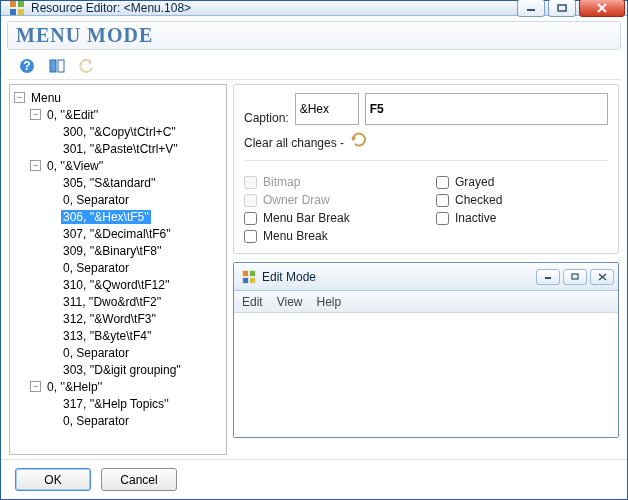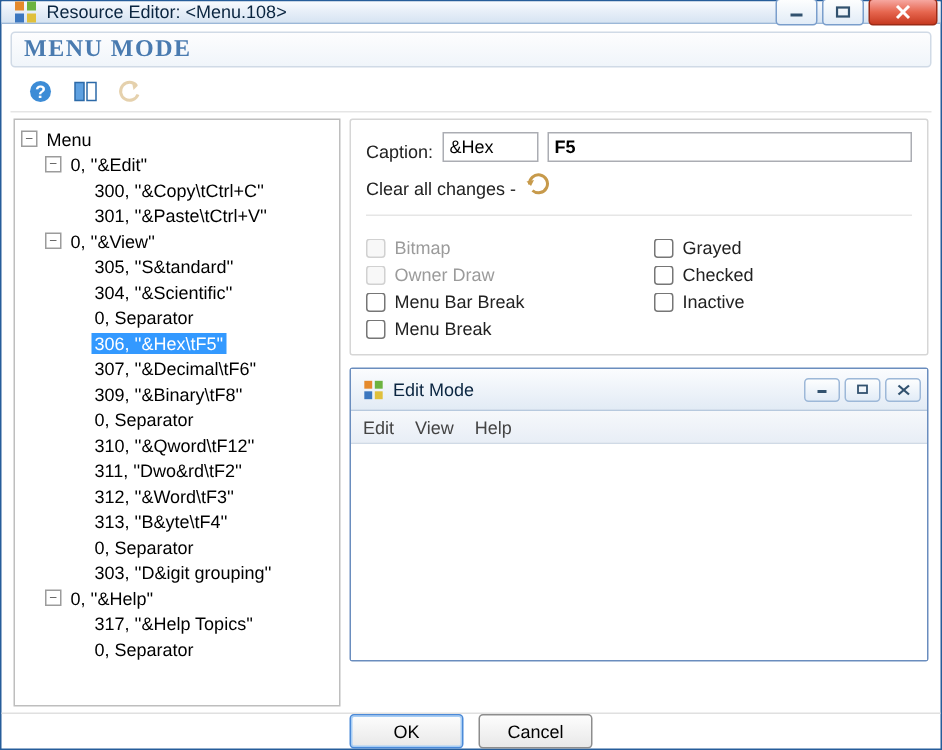--- a/index.html
+++ b/index.html
@@ -7,48 +7,48 @@
   .window { width:628px; height:500px; border:1px solid #265D9A; background:#fff; display:flex; flex-direction:column; }
   .titlebar { height:15px; background:linear-gradient(#F8FBFE,#E6EEF8,#D7E4F2); display:flex; align-items:center; padding:0 2px 0 8px; border-bottom:1px solid #9CB8D8;}
   .titlebar .logo { width:16px; height:16px; margin-right:6px; display:inline-block; }
   .titlebar .title { flex:1; color:#0A2540; }
   .winbtns { display:flex; gap:3px; }
   .winbtn { width:28px; height:18px; border:1px solid #7A9ECC; border-radius:3px; background:linear-gradient(#fdfefe,#e2ecf7); display:flex; align-items:center; justify-content:center;}
   .winbtn.close { width:46px; background:linear-gradient(#F6A7A0,#E6664F,#C73A21); border-color:#9B2B17;}
   .winbtn svg { stroke:#32526F; }
   .winbtn.close svg { stroke:#fff; }
   .bluestrip { background:linear-gradient(#FDFDFE,#F0F5FA); border:1px solid #D0DAE6; border-radius:3px; margin:5px 6px 0 6px; padding:2px 8px; }
-  .bluestrip .modelabel { font-family:Verdana,Tahoma; font-size:16px; letter-spacing:1px; color:#4A7BB0; font-weight:bold;}
+  .bluestrip .modelabel { font-family:Verdana,Tahoma; font-size:20px; letter-spacing:1px; color:#4A7BB0; font-weight:bold;}
   .toolbar { height:28px; display:flex; align-items:center; padding:0 10px; gap:10px; border-bottom:1px solid #E5E5E5; margin:2px 6px 0 6px;}
   .tbtn { width:20px; height:20px; display:flex; align-items:center; justify-content:center; }
   .main { flex:1; display:flex; padding:4px 8px 4px 8px; gap:6px; overflow:hidden;}
   .treepane { width:218px; border:1px solid #BEBEBE; background:#fff; padding:4px 0 4px 2px; overflow-y:auto;}
   .tree ul { list-style:none; padding-left:16px; }
   .tree > ul { padding-left:2px;}
   .node { display:flex; align-items:center; height:17px; white-space:nowrap; padding-right:6px;}
   .expander { width:11px; height:11px; border:1px solid #9C9C9C; margin-right:4px; display:inline-flex; align-items:center; justify-content:center; font-size:9px; color:#636363; line-height:1; background:#fff;}
   .leafpad { width:15px; display:inline-block; }
   .nodelabel { padding:0 2px; }
   .selected .nodelabel { background:#3399FF; color:#fff; }
   .rightpane { flex:1; display:flex; flex-direction:column; gap:6px;}
   .capgroup { border:1px solid #D6D6D6; border-radius:2px; padding:8px 10px 10px 10px; background:#fff;}
   .row { display:flex; align-items:flex-end; gap:6px; margin-bottom:6px;}
   .lbl { color:#222; }
-  input.txt { border:1px solid #ABADB3; height:20px; padding:1px 4px; }
+  input.txt { border:1px solid #ABADB3; height:32px; padding:1px 4px; }
   .chkgrid { display:grid; grid-template-columns:1fr 1fr; gap:4px 20px; margin-top:6px;}
   .chk { display:flex; align-items:center; gap:6px; color:#222;}
   .chk.disabled { color:#9B9B9B;}
   .chk input { width:13px; height:13px;}
-  .innerwin { border:1px solid #6A8DBE; border-radius:2px; background:#fff; height:196px; margin-top:2px; display:flex; flex-direction:column;}
+  .innerwin { border:1px solid #6A8DBE; border-radius:2px; background:#fff; height:176px; margin-top:2px; display:flex; flex-direction:column;}
   .innerwin .ititle { height:28px; background:linear-gradient(#FBFCFE,#E2EBF5); border-bottom:1px solid #B7C9DE; display:flex; align-items:center; padding:0 4px 0 8px;}
   .innerwin .ititle .title { flex:1; color:#0A2540;}
   .iwinbtns { display:flex; gap:3px;}
   .iwbtn { width:24px; height:16px; border:1px solid #9DB8D8; border-radius:3px; background:linear-gradient(#fdfefe,#e2ecf7); display:flex; align-items:center; justify-content:center;}
   .imenubar { height:22px; background:linear-gradient(#F6F8FB,#E8EEF6); border-bottom:1px solid #D0DAE6; display:flex; align-items:center; padding:0 8px; gap:14px; color:#444;}
-  .footer { height:24px; border-top:1px solid #E0E0E0; display:flex; justify-content:center; align-items:center; gap:10px; padding:0 14px;}
+  .footer { height:40px; border-top:1px solid #E0E0E0; display:flex; justify-content:flex-start; align-items:center; gap:10px; padding:0 14px;}
   .btn { width:76px; height:23px; border:1px solid #8D8D8D; border-radius:3px; background:linear-gradient(#fdfdfd,#e8e8e8); display:flex; align-items:center; justify-content:center; }
   .btn.primary { border-color:#4B8AD8; box-shadow:0 0 0 1px #A6CDF5 inset; }
   .logo-svg{display:block}
 </style>
 </head>
 <body>
 
 <div class="window">
 
   <div class="titlebar">
@@ -140,26 +140,20 @@
                 <li>
                   <div class="node">
                     <span class="expander">−</span>
                     <span class="nodelabel">0, ''&amp;View''</span>
                   </div>
                   <ul>
                     <li>
                       <div class="node">
                         <span class="leafpad"></span>
                         <span class="nodelabel">305, ''S&amp;tandard''</span>
-                      </div>
-                    </li>
-                    <li>
-                      <div class="node">
-                        <span class="leafpad"></span>
-                        <span class="nodelabel">304, ''&amp;Scientific''</span>
                       </div>
                     </li>
                     <li>
                       <div class="node">
                         <span class="leafpad"></span>
                         <span class="nodelabel">0, Separator</span>
                       </div>
                     </li>
                     <li>
                       <div class="node selected">

